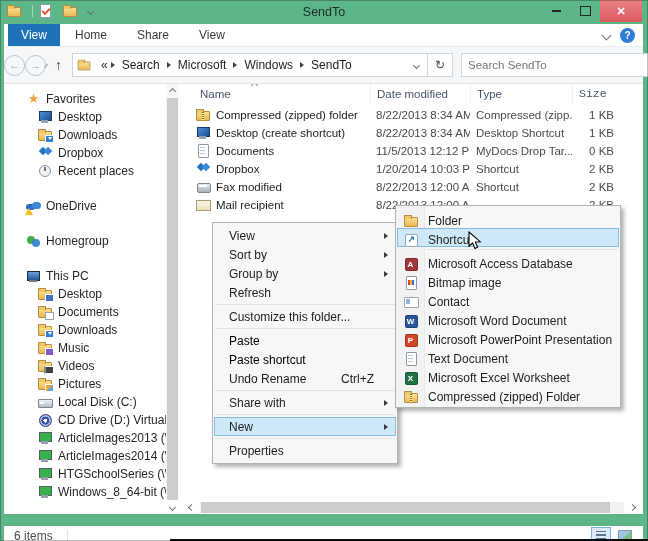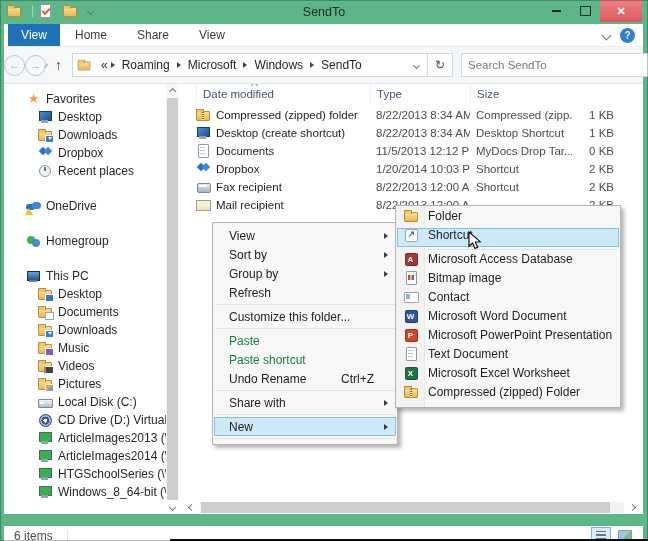--- a/index.html
+++ b/index.html
@@ -63,21 +63,21 @@
   .sn{display:flex;align-items:center;height:18px;padding-left:22px;font-size:12px;color:#262626;white-space:nowrap;}
   .sn.l1{padding-left:34px;}
   .sgap{height:17px;}
   .vscroll{position:absolute;left:162px;top:0;bottom:14px;width:13px;background:#f7f7f7;}
   .vscroll .thumb{position:absolute;left:1px;right:1px;top:14px;bottom:0;background:#cdcdcd;}
 
   .filepane{position:absolute;left:176px;right:0;top:0;bottom:14px;overflow:hidden;font-size:11.5px;}
   .fhead{display:grid;grid-template-columns:174px 100px 102px 46px;padding-left:16px;height:19px;align-items:center;color:#44546a;position:relative;}
   .fhead .hc{border-left:1px solid #eef2f6;padding-left:6px;height:100%;display:flex;align-items:center;}
   .fhead .hc.first{border-left:none;padding-left:4px;}
-  .fhead .hc.sz{justify-content:flex-start;}
+  .fhead .hc.sz{justify-content:flex-start;font-family:Liberation Mono, monospace;}
   .sortcaret{position:absolute;left:72px;top:-1px;}
   .frows{margin-top:3px;}
   .frow{display:grid;grid-template-columns:174px 100px 102px 46px;padding-left:16px;height:18px;align-items:center;color:#4a4a4a;}
   .frow .nm{display:flex;align-items:center;color:#1e1e1e;white-space:nowrap;overflow:hidden;}
   .frow .dt,.frow .tp{padding-left:6px;white-space:nowrap;overflow:hidden;}
   .frow .sz{text-align:right;padding-right:4px;white-space:nowrap;}
 
   
   .hrow{position:absolute;left:0;right:0;bottom:0;height:14px;display:flex;align-items:center;background:#fff;}
   .sb-down{width:13px;margin-left:162px;display:flex;justify-content:center;}
@@ -98,25 +98,25 @@
   .vb-thumbs i{display:block;width:12px;height:9px;font-style:normal;border:1px solid #8a98a4;
      background:linear-gradient(135deg,#9ec4e8 0 55%,#7fbf7f 55%);}
 
   
   .menu{position:absolute;background:#f7f7f7;border:1px solid #b3b3b3;box-shadow:3px 3px 4px rgba(0,0,0,.30);padding:3px 0;box-sizing:border-box;}
   .cmenu{left:212px;top:222px;width:186px;z-index:50;}
   .smenu{left:395px;top:205px;width:226px;z-index:60;background:linear-gradient(90deg,#f2f2f2 0 28px,#e9e9e9 28px 29px,#f7f7f7 29px);}
   .mi{height:19px;display:flex;align-items:center;padding:0 8px 0 15px;font-size:12px;color:#1e1e1e;position:relative;margin:0 1px;}
   .mi .ml{flex:1;white-space:nowrap;}
   .mi .accel{color:#1e1e1e;margin-right:14px;font-size:12px;}
-  .mi.dis,.mi.dis .ml{color:#15803d;}
+  .mi.dis,.mi.dis .ml{color:#000000;}
   .marrow{width:0;height:0;border-left:4px solid #3c3c3c;border-top:3.5px solid transparent;border-bottom:3.5px solid transparent;margin-left:6px;}
   .msep{height:1px;background:#e2e2e2;margin:2px 2px;}
   .mi.hl{background:#cde8f7;outline:1px solid #84bedc;outline-offset:-1px;}
-  .smi{height:19px;display:flex;align-items:flex-start;padding:0 4px 0 7px;font-size:12px;color:#1e1e1e;margin:0 1px;}
+  .smi{height:19px;display:flex;align-items:flex-end;padding:0 4px 0 7px;font-size:12px;color:#1e1e1e;margin:0 1px;}
   .smi .ml{white-space:nowrap;margin-left:9px;}
   .smi.hl{background:#cde8f7;outline:1px solid #84bedc;outline-offset:-1px;}
   .smenu .msep{margin-left:31px;}
 
   
   .i{position:relative;display:inline-block;width:15px;height:14px;flex:none;margin-right:5px;}
   .smi .i{margin-right:0;}
   
   .ifolder::before{content:"";position:absolute;left:0;top:3px;width:12px;height:8px;background:linear-gradient(#fce08c,#e8b955);border:1px solid #b98d3e;border-radius:1px;}
   .ifolder::after{content:"";position:absolute;left:0;top:1px;width:6px;height:3px;background:#eec768;border:1px solid #b98d3e;border-bottom:none;border-radius:1px 1px 0 0;}
@@ -248,21 +248,21 @@
     <span class="navcirc">
         <span class="arr">→</span>
       </span>
     <span style="width:7px"></span>
     <span class="chev d small gray"></span>
     <span class="upbtn">↑</span>
     <div class="crumbbox">
       <span class="i ifolder" style="transform:scale(.9)"></span>
       <span class="crumb-prefix">«</span>
       <span class="csep"></span>
-      <span class="crumb">Roaming</span>
+      <span class="crumb">Search</span>
       <span class="csep"></span>
       <span class="crumb">Microsoft</span>
       <span class="csep"></span>
       <span class="crumb">Windows</span>
       <span class="csep"></span>
       <span class="crumb">SendTo</span>
       <span class="chev d small crumb-chev"></span>
     </div>
     <div class="refreshbtn">
         <span class="arr">↻</span>
@@ -378,20 +378,21 @@
     </div>
 
     <div class="vscroll">
       <span class="chev u small" style="position:absolute;left:4px;top:5px;"></span>
       <span class="thumb"></span>
     </div>
 
     <div class="filepane">
       <div class="fhead">
         <span class="sortcaret chev u small gray"></span>
+        <div class="hc first">Name</div>
         <div class="hc">Date modified</div>
         <div class="hc">Type</div>
         <div class="hc sz">Size</div>
       </div>
       <div class="frows">
         <div class="frow">
           <span class="nm">
               <span class="i ifolder">
                 <b class="zipline"></b>
               </span>
@@ -424,21 +425,21 @@
               <span class="i idbx"></span>
               <span>Dropbox</span>
             </span>
           <span class="dt">1/20/2014 10:03 PM</span>
           <span class="tp">Shortcut</span>
           <span class="sz">2 KB</span>
         </div>
         <div class="frow">
           <span class="nm">
               <span class="i ifax"></span>
-              <span>Fax recipient</span>
+              <span>Fax modified</span>
             </span>
           <span class="dt">8/22/2013 12:00 AM</span>
           <span class="tp">Shortcut</span>
           <span class="sz">2 KB</span>
         </div>
         <div class="frow">
           <span class="nm">
               <span class="i imail"></span>
               <span>Mail recipient</span>
             </span>
@@ -513,20 +514,23 @@
     <div class="mi">
         <span class="ml">Share with</span>
         <span class="marrow"></span>
       </div>
     <div class="msep"></div>
     <div class="mi hl">
         <span class="ml">New</span>
         <span class="marrow"></span>
       </div>
     <div class="msep"></div>
+    <div class="mi">
+        <span class="ml">Properties</span>
+      </div>
   </div>
 
   <div class="menu smenu">
     <div class="smi">
         <span class="i ifolder"></span>
         <span class="ml">Folder</span>
       </div>
     <div class="smi hl">
         <span class="i ishort"></span>
         <span class="ml">Shortcut</span>

